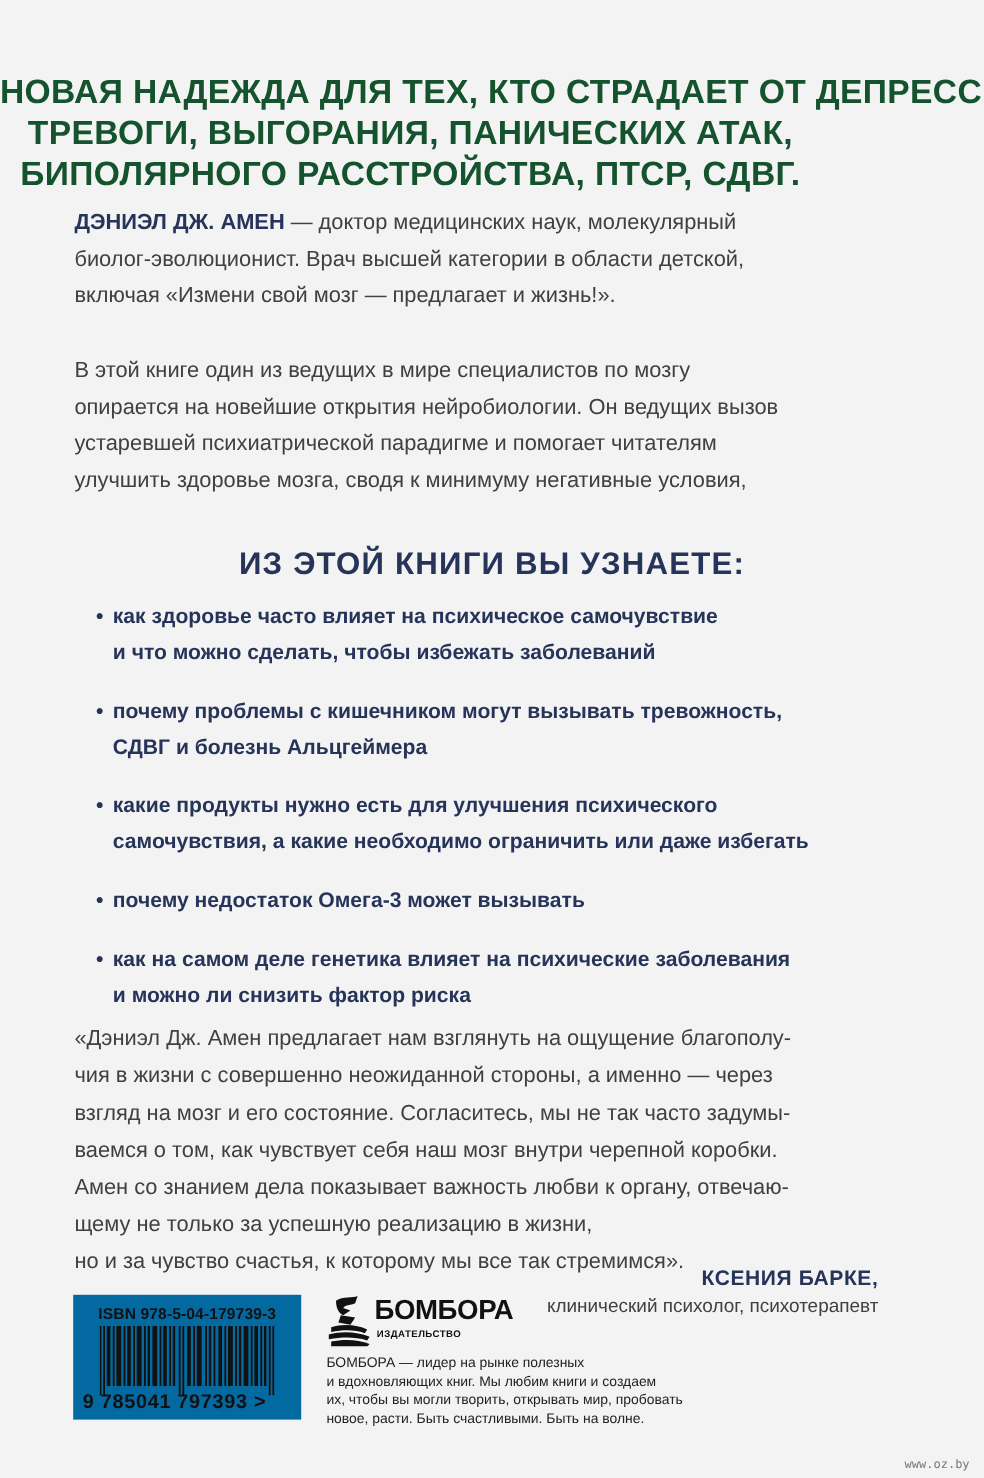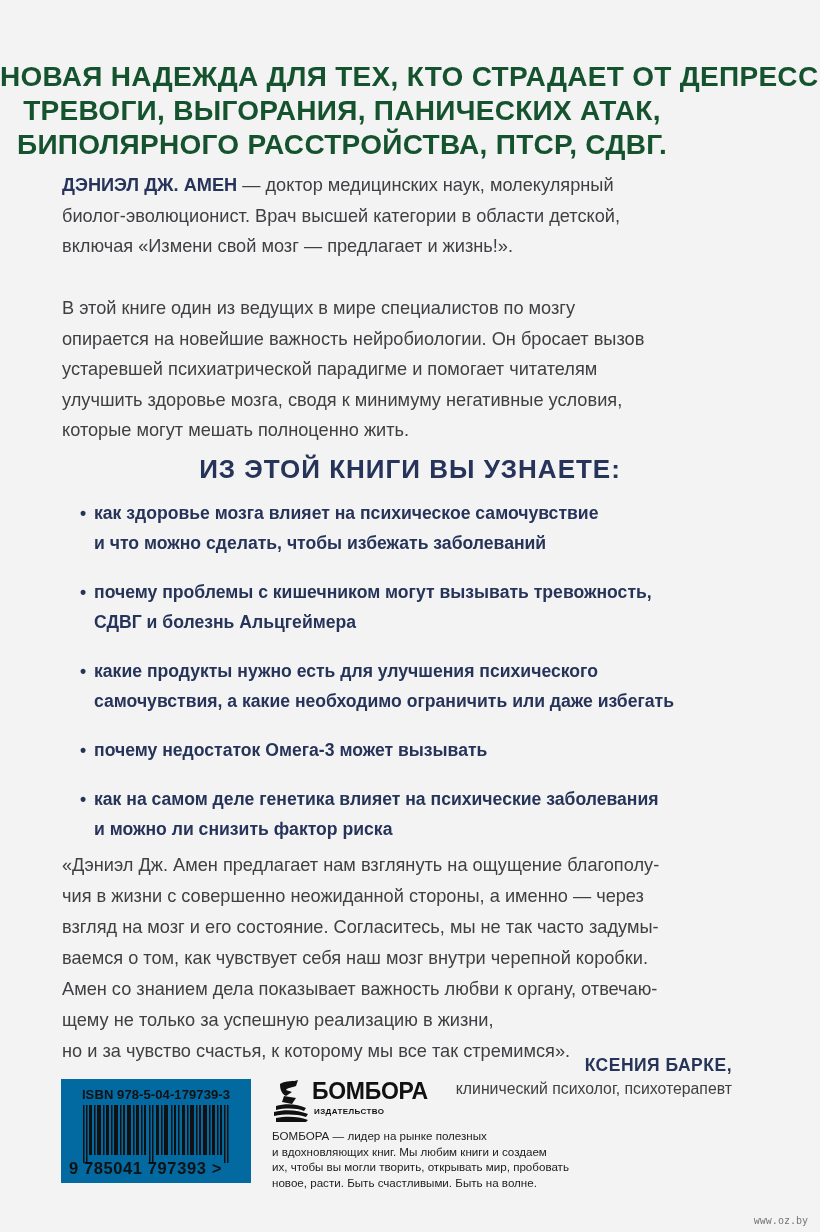--- a/index.html
+++ b/index.html
@@ -94,32 +94,31 @@
 </div>
 
 <div class="para" style="top:170px;">
   <div><span class="bold-name">ДЭНИЭЛ ДЖ. АМЕН</span><span> — доктор медицинских наук, молекулярный</span></div>
   <div>биолог-эволюционист. Врач высшей категории в области детской,</div>
   <div>включая «Измени свой мозг — предлагает и жизнь!».</div>
 </div>
 
 <div class="para" style="top:293px;">
   <div>В этой книге один из ведущих в мире специалистов по мозгу</div>
-  <div>опирается на новейшие важность нейробиологии. Он бросает вызов</div>
+  <div>опирается на новейшие открытия нейробиологии. Он ведущих вызов</div>
   <div>устаревшей психиатрической парадигме и помогает читателям</div>
   <div>улучшить здоровье мозга, сводя к минимуму негативные условия,</div>
-  <div>которые могут мешать полноценно жить.</div>
 </div>
 
 <div class="section-title">ИЗ ЭТОЙ КНИГИ ВЫ УЗНАЕТЕ:</div>
 
 <div class="bullets">
   <div class="bullet">
     <span class="dot">•</span>
-    <span class="line">как здоровье мозга влияет на психическое самочувствие</span>
+    <span class="line">как здоровье часто влияет на психическое самочувствие</span>
     <span class="line">и что можно сделать, чтобы избежать заболеваний</span>
   </div>
   <div class="bullet">
     <span class="dot">•</span>
     <span class="line">почему проблемы с кишечником могут вызывать тревожность,</span>
     <span class="line">СДВГ и болезнь Альцгеймера</span>
   </div>
   <div class="bullet">
     <span class="dot">•</span>
     <span class="line">какие продукты нужно есть для улучшения психического</span>

